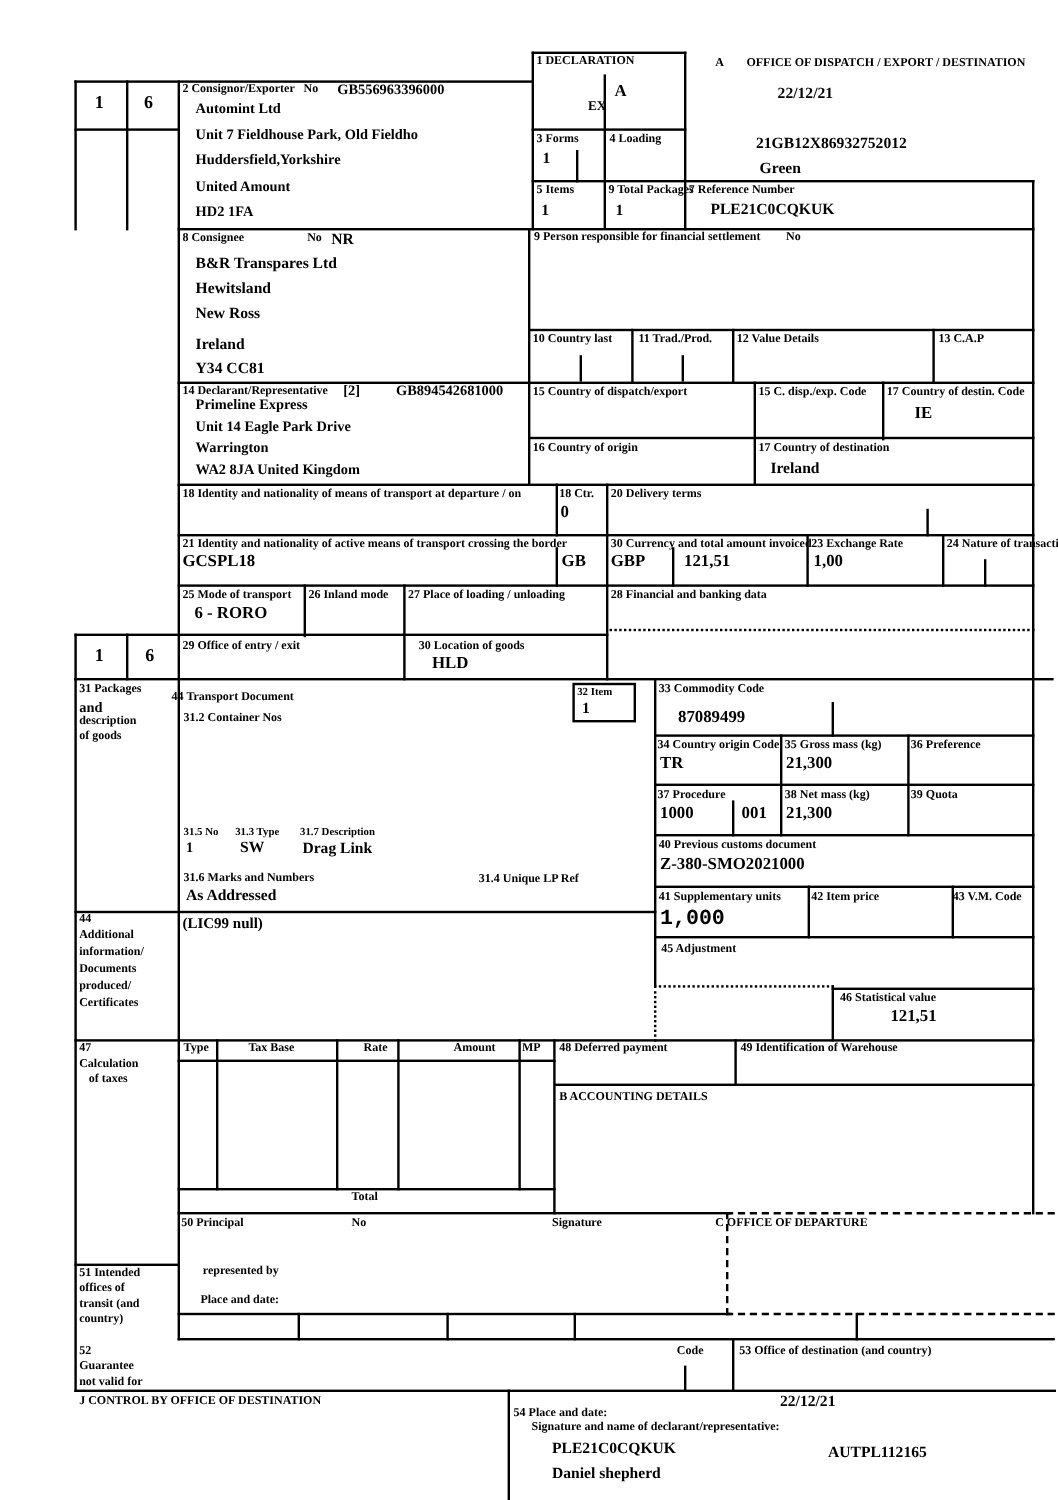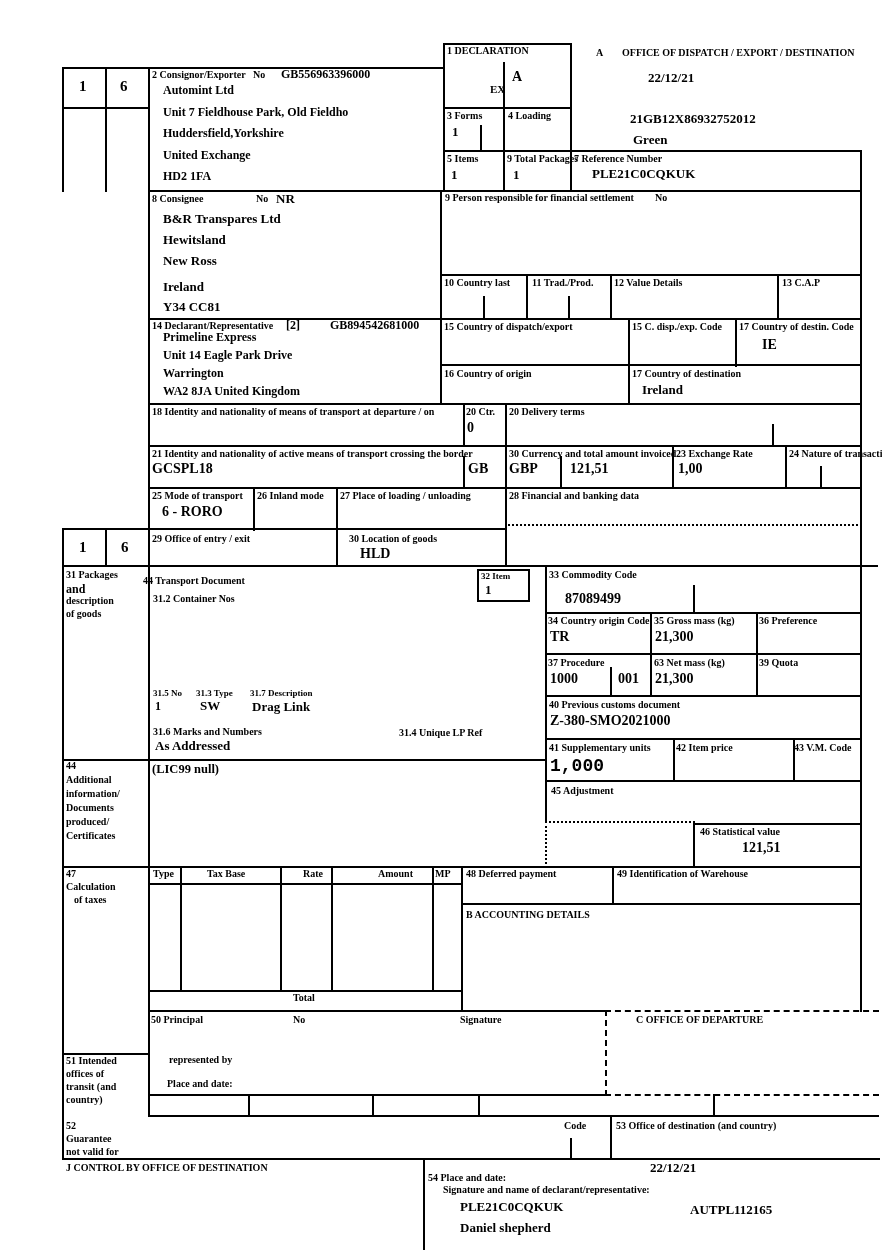--- a/index.html
+++ b/index.html
@@ -116,21 +116,21 @@
     <div class="tx" style="left: 622px; top: 48px; font-size: 10px;">OFFICE OF DISPATCH / EXPORT / DESTINATION</div>
     <div class="tx" style="left: 648px; top: 71px; font-size: 13px;">22/12/21</div>
     <div class="tx" style="left: 630px; top: 112px; font-size: 13px;">21GB12X86932752012</div>
     <div class="tx" style="left: 633px; top: 133px; font-size: 13px;">Green</div>
     <div class="tx" style="left: 152px; top: 70px; font-size: 10px;">2 Consignor/Exporter</div>
     <div class="tx" style="left: 253px; top: 70px; font-size: 10px;">No</div>
     <div class="tx" style="left: 281px; top: 68px; font-size: 12px;">GB556963396000</div>
     <div class="tx" style="left: 163px; top: 84px; font-size: 12px;">Automint Ltd</div>
     <div class="tx" style="left: 163px; top: 106px; font-size: 12px;">Unit 7 Fieldhouse Park, Old Fieldho</div>
     <div class="tx" style="left: 163px; top: 127px; font-size: 12px;">Huddersfield,Yorkshire</div>
-    <div class="tx" style="left: 163px; top: 149px; font-size: 12px;">United Exchange</div>
+    <div class="tx" style="left: 163px; top: 149px; font-size: 12px;">United Amount</div>
     <div class="tx" style="left: 163px; top: 170px; font-size: 12px;">HD2 1FA</div>
     <div class="tx" style="left: 79px; top: 79px; font-size: 15px;">1</div>
     <div class="tx" style="left: 120px; top: 79px; font-size: 15px;">6</div>
     <div class="tx" style="left: 152px; top: 194px; font-size: 10px;">8 Consignee</div>
     <div class="tx" style="left: 256px; top: 194px; font-size: 10px;">No</div>
     <div class="tx" style="left: 276px; top: 192px; font-size: 13px;">NR</div>
     <div class="tx" style="left: 163px; top: 212px; font-size: 13px;">B&amp;R Transpares Ltd</div>
     <div class="tx" style="left: 163px; top: 233px; font-size: 13px;">Hewitsland</div>
     <div class="tx" style="left: 163px; top: 254px; font-size: 13px;">New Ross</div>
     <div class="tx" style="left: 163px; top: 280px; font-size: 13px;">Ireland</div>
@@ -149,21 +149,21 @@
     <div class="tx" style="left: 163px; top: 367px; font-size: 12px;">Warrington</div>
     <div class="tx" style="left: 163px; top: 385px; font-size: 12px;">WA2 8JA United Kingdom</div>
     <div class="tx" style="left: 444px; top: 322px; font-size: 10px;">15 Country of dispatch/export</div>
     <div class="tx" style="left: 632px; top: 322px; font-size: 10px;">15 C. disp./exp. Code</div>
     <div class="tx" style="left: 739px; top: 322px; font-size: 10px;">17 Country of destin. Code</div>
     <div class="tx" style="left: 762px; top: 338px; font-size: 14px;">IE</div>
     <div class="tx" style="left: 444px; top: 369px; font-size: 10px;">16 Country of origin</div>
     <div class="tx" style="left: 632px; top: 369px; font-size: 10px;">17 Country of destination</div>
     <div class="tx" style="left: 642px; top: 383px; font-size: 13px;">Ireland</div>
     <div class="tx" style="left: 152px; top: 407px; font-size: 10px;">18 Identity and nationality of means of transport at departure / on</div>
-    <div class="tx" style="left: 466px; top: 407px; font-size: 10px;">20 Ctr.</div>
+    <div class="tx" style="left: 466px; top: 407px; font-size: 10px;">18 Ctr.</div>
     <div class="tx" style="left: 467px; top: 421px; font-size: 14px;">0</div>
     <div class="tx" style="left: 509px; top: 407px; font-size: 10px;">20 Delivery terms</div>
     <div class="tx" style="left: 152px; top: 449px; font-size: 10px;">21 Identity and nationality of active means of transport crossing the border</div>
     <div class="tx" style="left: 152px; top: 462px; font-size: 14px;">GCSPL18</div>
     <div class="tx" style="left: 468px; top: 462px; font-size: 14px;">GB</div>
     <div class="tx" style="left: 509px; top: 449px; font-size: 10px;">30 Currency and total amount invoiced</div>
     <div class="tx" style="left: 509px; top: 462px; font-size: 14px;">GBP</div>
     <div class="tx" style="left: 570px; top: 462px; font-size: 14px;">121,51</div>
     <div class="tx" style="left: 676px; top: 449px; font-size: 10px;">23 Exchange Rate</div>
     <div class="tx" style="left: 678px; top: 462px; font-size: 14px;">1,00</div>
@@ -189,21 +189,21 @@
     <div class="tx" style="left: 549px; top: 570px; font-size: 10px;">33 Commodity Code</div>
     <div class="tx" style="left: 565px; top: 592px; font-size: 14px;">87089499</div>
     <div class="tx" style="left: 548px; top: 616px; font-size: 10px;">34 Country origin Code</div>
     <div class="tx" style="left: 550px; top: 630px; font-size: 14px;">TR</div>
     <div class="tx" style="left: 654px; top: 616px; font-size: 10px;">35 Gross mass (kg)</div>
     <div class="tx" style="left: 655px; top: 630px; font-size: 14px;">21,300</div>
     <div class="tx" style="left: 759px; top: 616px; font-size: 10px;">36 Preference</div>
     <div class="tx" style="left: 548px; top: 658px; font-size: 10px;">37 Procedure</div>
     <div class="tx" style="left: 550px; top: 672px; font-size: 14px;">1000</div>
     <div class="tx" style="left: 618px; top: 672px; font-size: 14px;">001</div>
-    <div class="tx" style="left: 654px; top: 658px; font-size: 10px;">63 Net mass (kg)</div>
+    <div class="tx" style="left: 654px; top: 658px; font-size: 10px;">38 Net mass (kg)</div>
     <div class="tx" style="left: 655px; top: 672px; font-size: 14px;">21,300</div>
     <div class="tx" style="left: 759px; top: 658px; font-size: 10px;">39 Quota</div>
     <div class="tx" style="left: 549px; top: 700px; font-size: 10px;">40 Previous customs document</div>
     <div class="tx" style="left: 550px; top: 714px; font-size: 14px;">Z-380-SMO2021000</div>
     <div class="tx" style="left: 549px; top: 743px; font-size: 10px;">41 Supplementary units</div>
     <div class="tx" style="left: 550px; top: 757px; font-size: 18px; font-family: Liberation Mono, monospace;">1,000</div>
     <div class="tx" style="left: 676px; top: 743px; font-size: 10px;">42 Item price</div>
     <div class="tx" style="left: 794px; top: 743px; font-size: 10px;">43 V.M. Code</div>
     <div class="tx" style="left: 153px; top: 689px; font-size: 9px;">31.5 No</div>
     <div class="tx" style="left: 155px; top: 700px; font-size: 12px;">1</div>
@@ -238,21 +238,21 @@
     <div class="tx" style="left: 466px; top: 910px; font-size: 10px;">B ACCOUNTING DETAILS</div>
     <div class="tx" style="left: 151px; top: 1015px; font-size: 10px;">50 Principal</div>
     <div class="tx" style="left: 293px; top: 1015px; font-size: 10px;">No</div>
     <div class="tx" style="left: 460px; top: 1015px; font-size: 10px;">Signature</div>
     <div class="tx" style="left: 169px; top: 1055px; font-size: 10px;">represented by</div>
     <div class="tx" style="left: 167px; top: 1079px; font-size: 10px; text-align: right;">Place and date:</div>
     <div class="tx" style="left: 66px; top: 1056px; font-size: 10px;">51 Intended</div>
     <div class="tx" style="left: 66px; top: 1069px; font-size: 10px;">offices of</div>
     <div class="tx" style="left: 66px; top: 1082px; font-size: 10px;">transit (and</div>
     <div class="tx" style="left: 66px; top: 1095px; font-size: 10px;">country)</div>
-    <div class="tx" style="left: 620px; top: 1015px; font-size: 10px; padding-left: 16px;">C OFFICE OF DEPARTURE</div>
+    <div class="tx" style="left: 580px; top: 1015px; font-size: 10px; padding-left: 16px;">C OFFICE OF DEPARTURE</div>
     <div class="tx" style="left: 66px; top: 1121px; font-size: 10px;">52</div>
     <div class="tx" style="left: 66px; top: 1134px; font-size: 10px;">Guarantee</div>
     <div class="tx" style="left: 66px; top: 1147px; font-size: 10px;">not valid for</div>
     <div class="tx" style="left: 564px; top: 1121px; font-size: 10px;">Code</div>
     <div class="tx" style="left: 616px; top: 1121px; font-size: 10px;">53 Office of destination (and country)</div>
     <div class="tx" style="left: 66px; top: 1163px; font-size: 10px;">J CONTROL BY OFFICE OF DESTINATION</div>
     <div class="tx" style="left: 428px; top: 1163px; font-size: 10px; margin-top: 10px;">54 Place and date:</div>
     <div class="tx" style="left: 650px; top: 1161px; font-size: 13px;">22/12/21</div>
     <div class="tx" style="left: 443px; top: 1185px; font-size: 10px;">Signature and name of declarant/representative:</div>
     <div class="tx" style="left: 460px; top: 1200px; font-size: 13px;">PLE21C0CQKUK</div>

